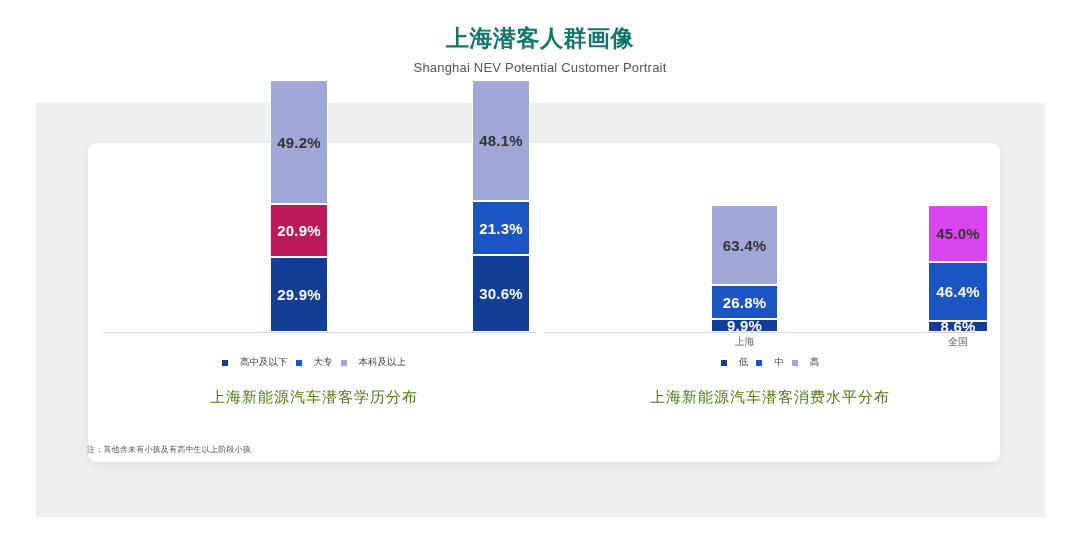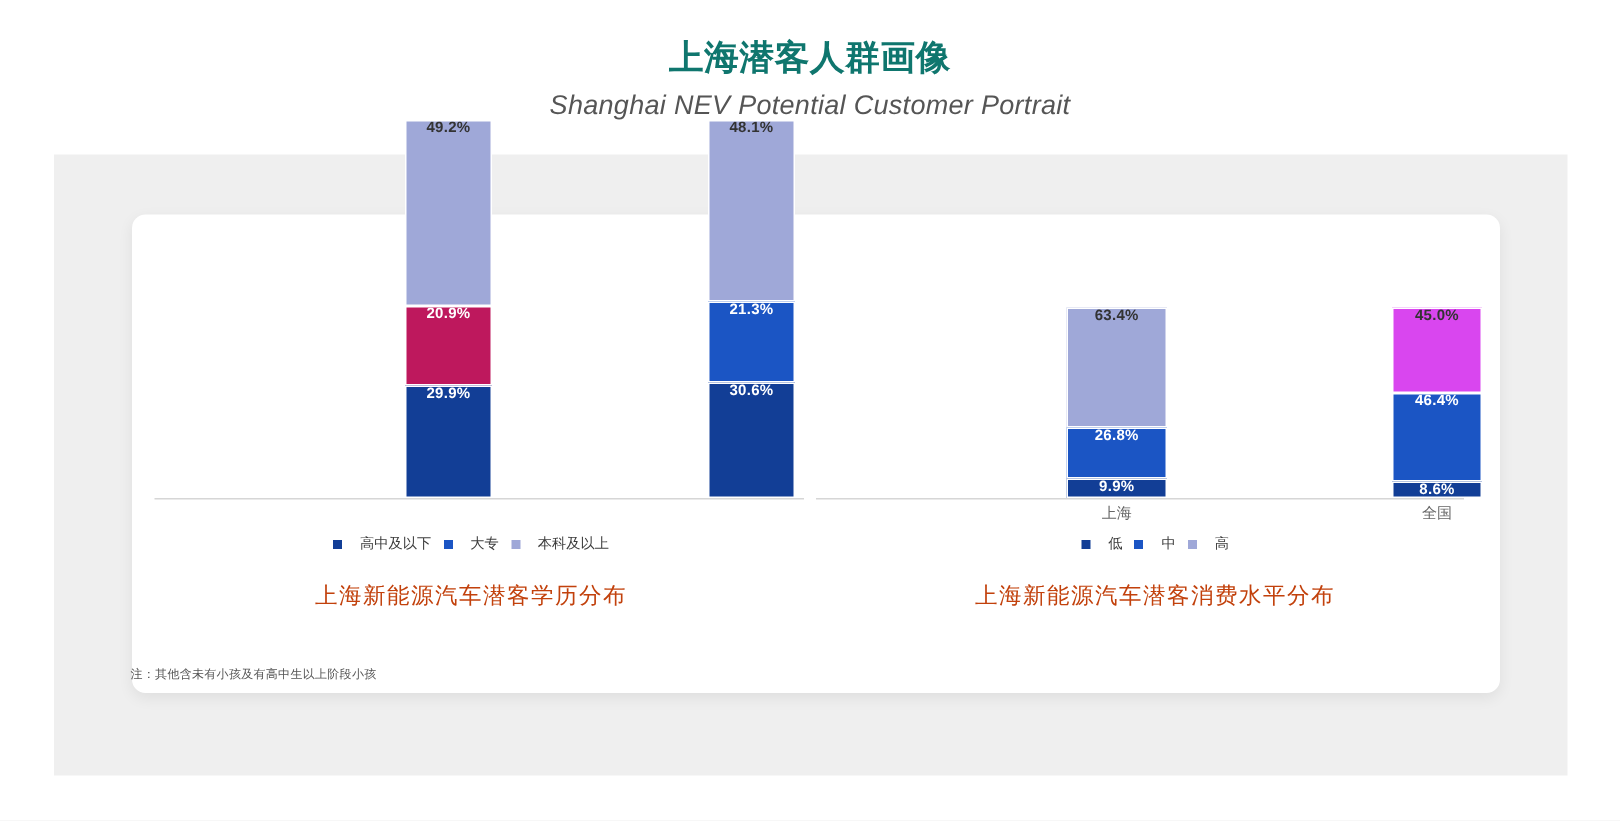--- a/index.html
+++ b/index.html
@@ -22,25 +22,24 @@
     text-align: center;
   }
   .main-title {
     font-size: 23px;
     font-weight: bold;
     color: #0f766e;
     letter-spacing: 0.5px;
     line-height: 1.25;
   }
   .sub-title {
-    font-size: 18px;
+    font-size: 13px;
     color: #555555;
     margin-top: 7px;
     letter-spacing: 0.2px;
-    font-style: italic;
   }
   .outer-panel {
     position: absolute;
     left: 36px;
     top: 103px;
     width: 1009px;
     height: 414px;
     background: #efefef;
   }
   .inner-card {
@@ -87,24 +86,24 @@
   .stack {
     position: absolute;
     bottom: 1px;
     display: flex;
     flex-direction: column;
     justify-content: flex-end;
   }
   .seg {
     box-sizing: border-box;
     display: flex;
-    align-items: flex-start;
+    align-items: center;
     justify-content: center;
     border: 1px solid #ffffff;
-    font-size: 10px;
+    font-size: 15px;
     font-weight: bold;
     letter-spacing: 0.2px;
     line-height: 1;
     overflow: hidden;
   }
   .seg.light { color: #333333; }
   .seg.dark  { color: #ffffff; }
 
   .cat-labels {
     position: absolute;
@@ -144,21 +143,21 @@
     font-size: 9.5px;
     color: #3c3c3c;
   }
   .chart-caption {
     position: absolute;
     top: 245px;
     left: 0;
     width: 100%;
     text-align: center;
     font-size: 15px;
-    color: #c2410c;
+    color: #4d7c0f;
     letter-spacing: 1px;
   }
   .footnote {
     position: absolute;
     left: 51px;
     top: 341px;
     font-size: 8px;
     color: #555555;
     letter-spacing: 0.2px;
   }

